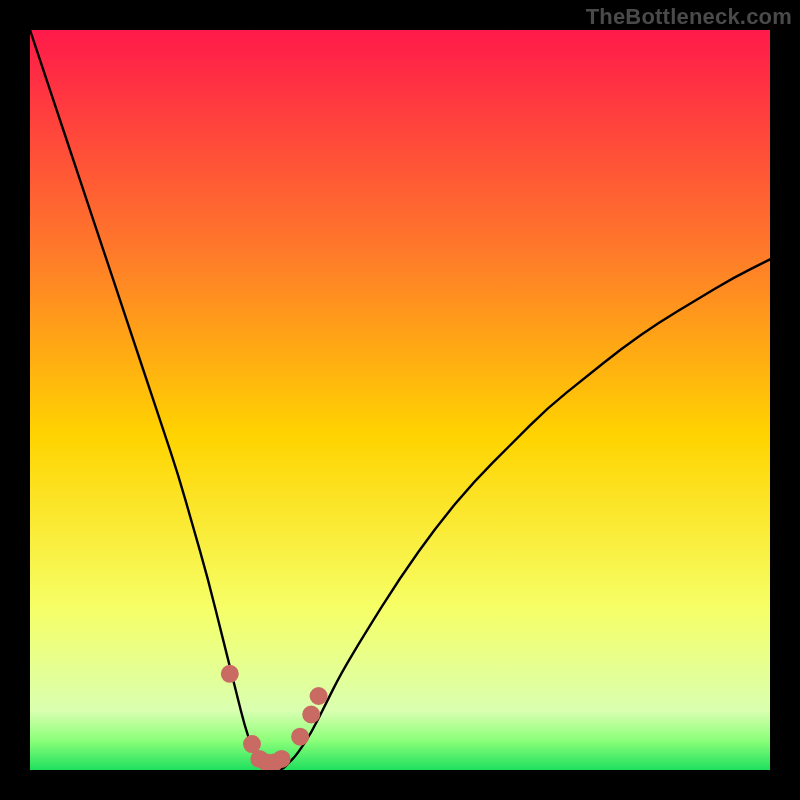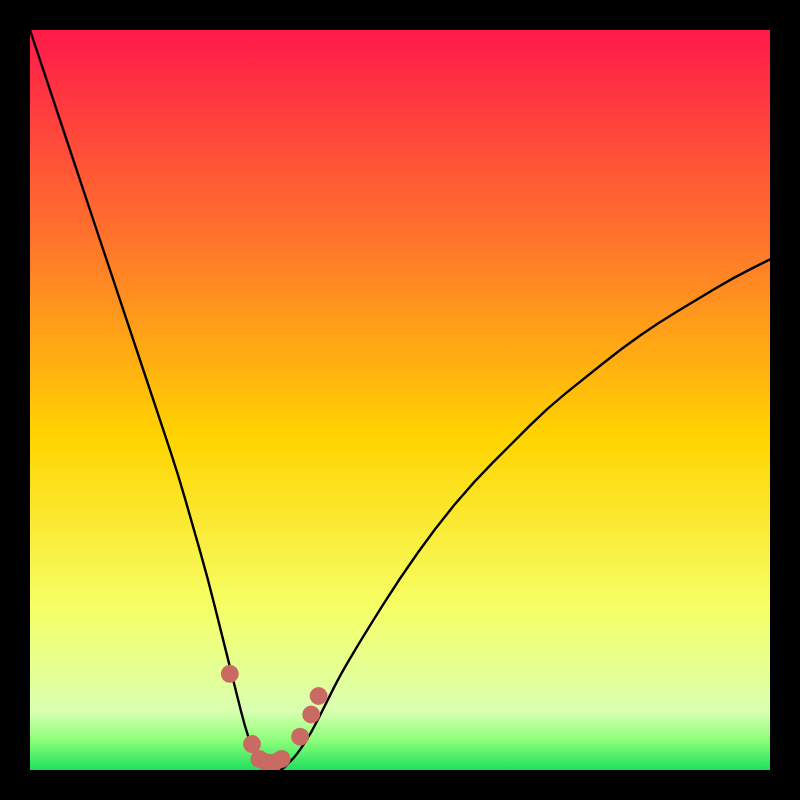--- a/index.html
+++ b/index.html
@@ -36,20 +36,21 @@
     font-weight: 600;
     letter-spacing: 0.2px;
   }
   svg { display: block; }
 </style>
 </head>
 <body>
 
 <div class="frame">
 
+  <div class="watermark">TheBottleneck.com</div>
 
   <div class="plot">
     <svg id="chart-svg" width="740" height="740" viewBox="0 0 740 740">
       <defs>
         <linearGradient id="bg-grad" x1="0" y1="0" x2="0" y2="1">
           <stop id="g0" offset="0%" stop-color="#ff1a4a"></stop>
           <stop id="g1" offset="30%" stop-color="#ff7a2a"></stop>
           <stop id="g2" offset="55%" stop-color="#ffd400"></stop>
           <stop id="g3" offset="78%" stop-color="#f6ff66"></stop>
           <stop id="g4" offset="92%" stop-color="#d9ffb0"></stop>

